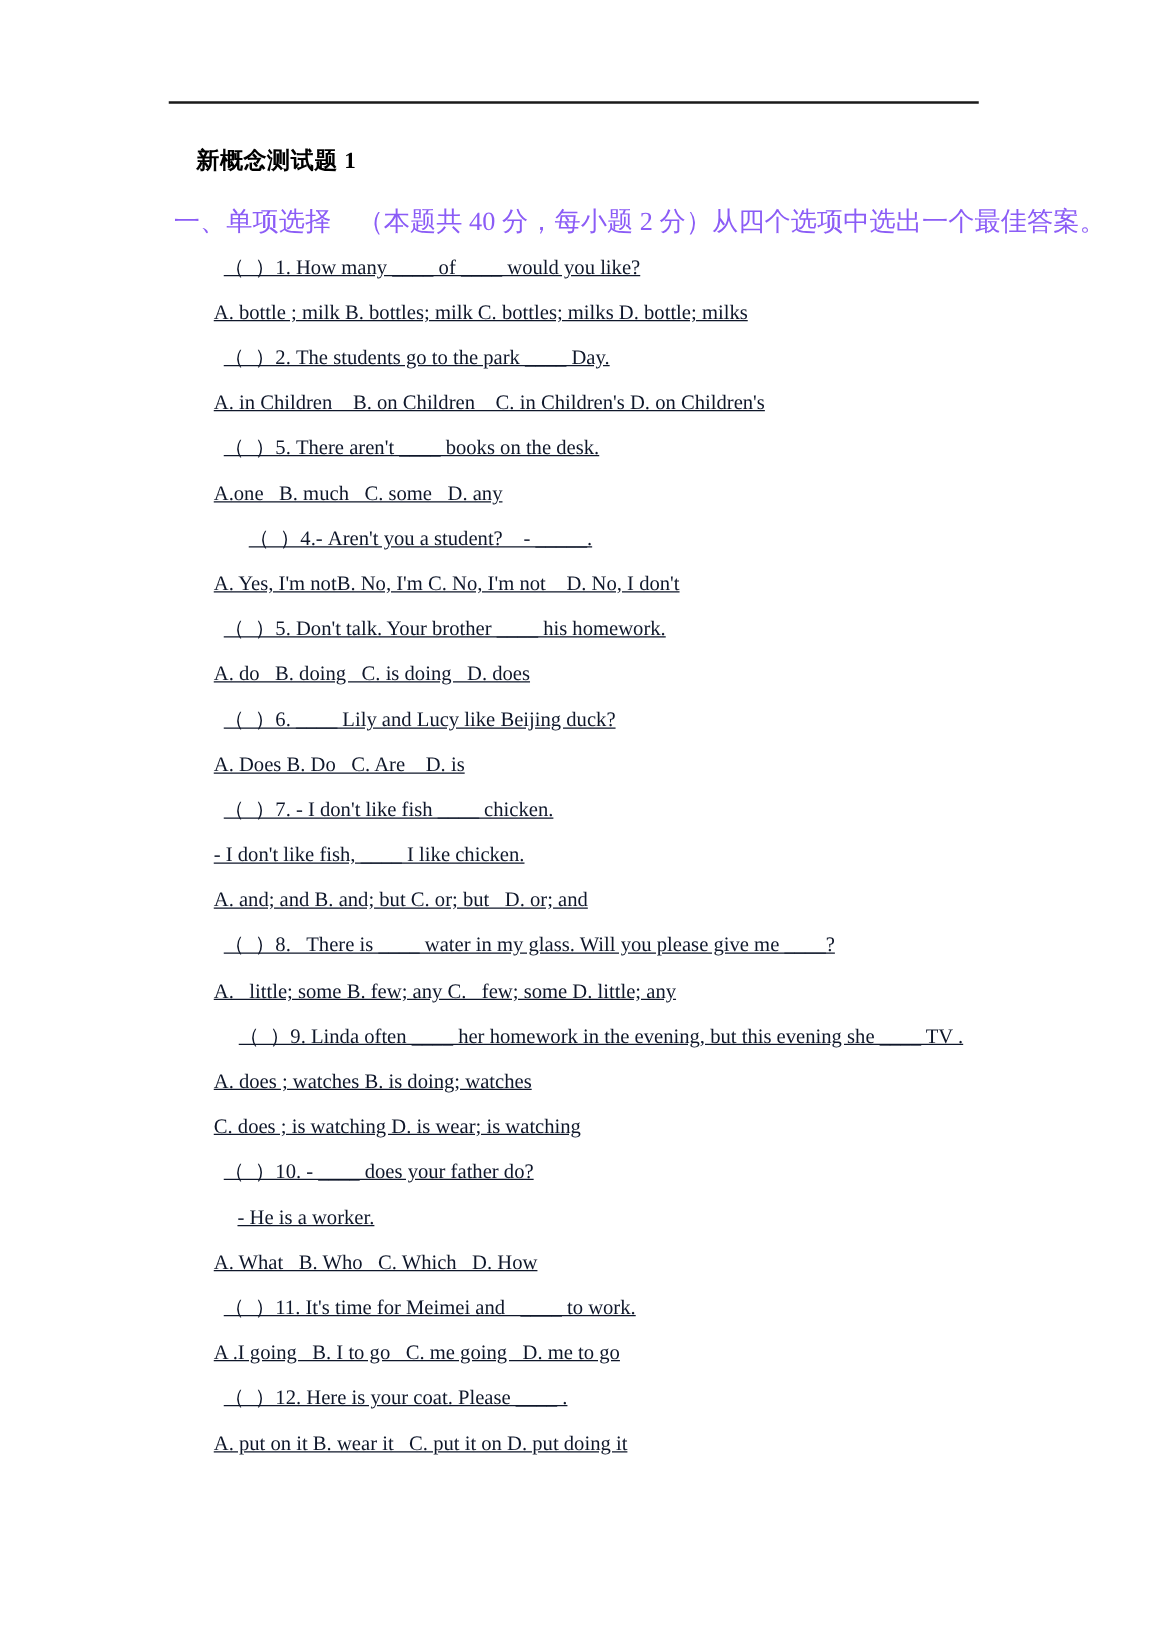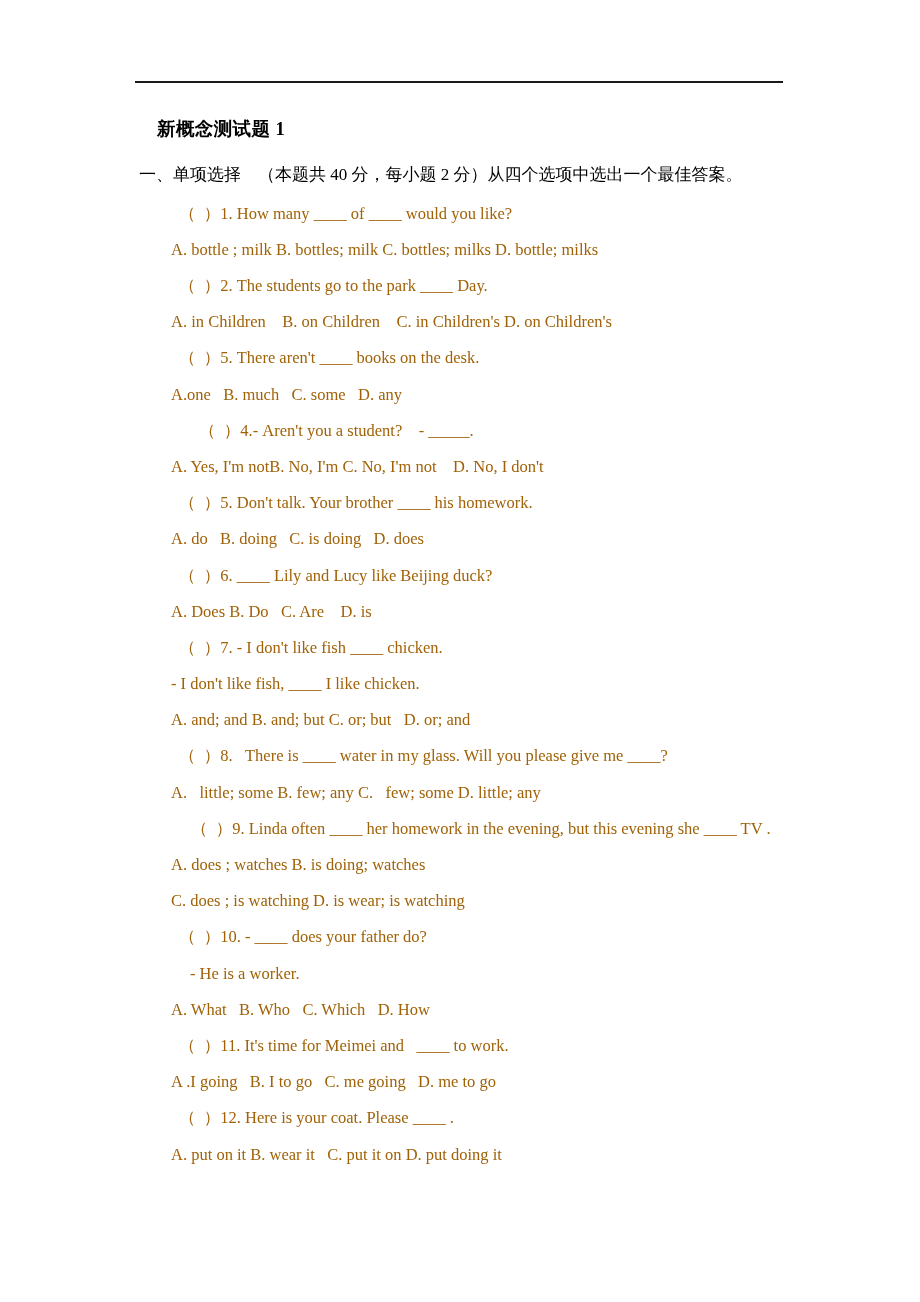--- a/index.html
+++ b/index.html
@@ -42,33 +42,34 @@
     letter-spacing: 0.4px;
     white-space: nowrap;
     line-height: 1.2;
   }
 
   
   .section-heading {
     position: absolute;
     left: 139px;
     top: 165px;
-    font-size: 17px;
+    font-size: 21px;
     white-space: nowrap;
     line-height: 1.2;
-    color: #000000;
+    color: #8b5cf6;
   }
 
   
   .line {
     position: absolute;
     font-size: 16.5px;
     white-space: pre;
     line-height: 1.2;
-    color: #a16207;
+    color: #0f172a;
+    text-decoration: underline;
   }
   .line.q     { left: 179px; }   
   .line.opt   { left: 171px; }   
   .line.cont  { left: 171px; }   
   .line.sub   { left: 190px; }
 </style>
 </head>
 <body>
 
 <div class="page">

